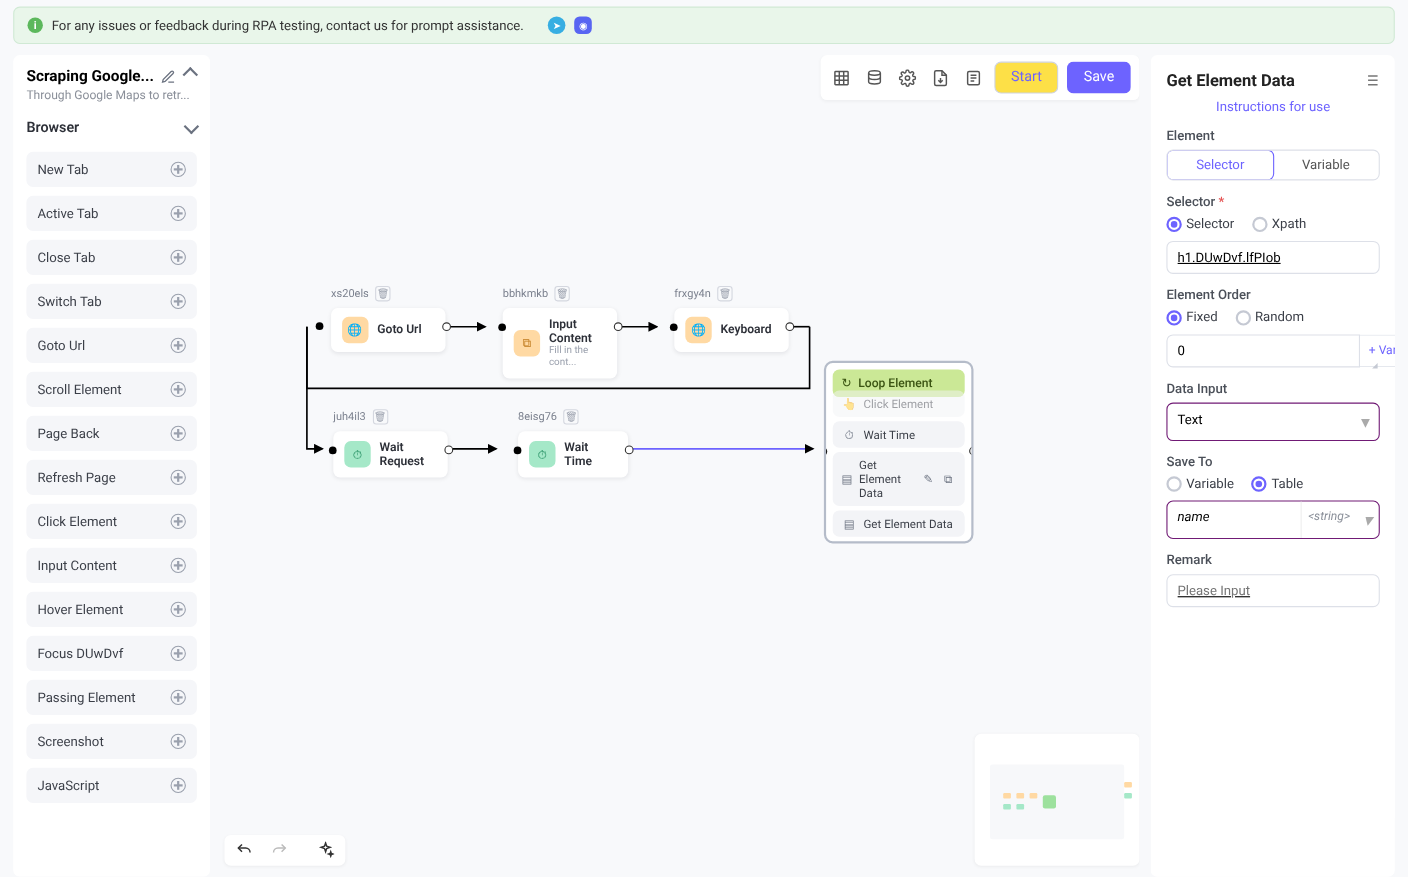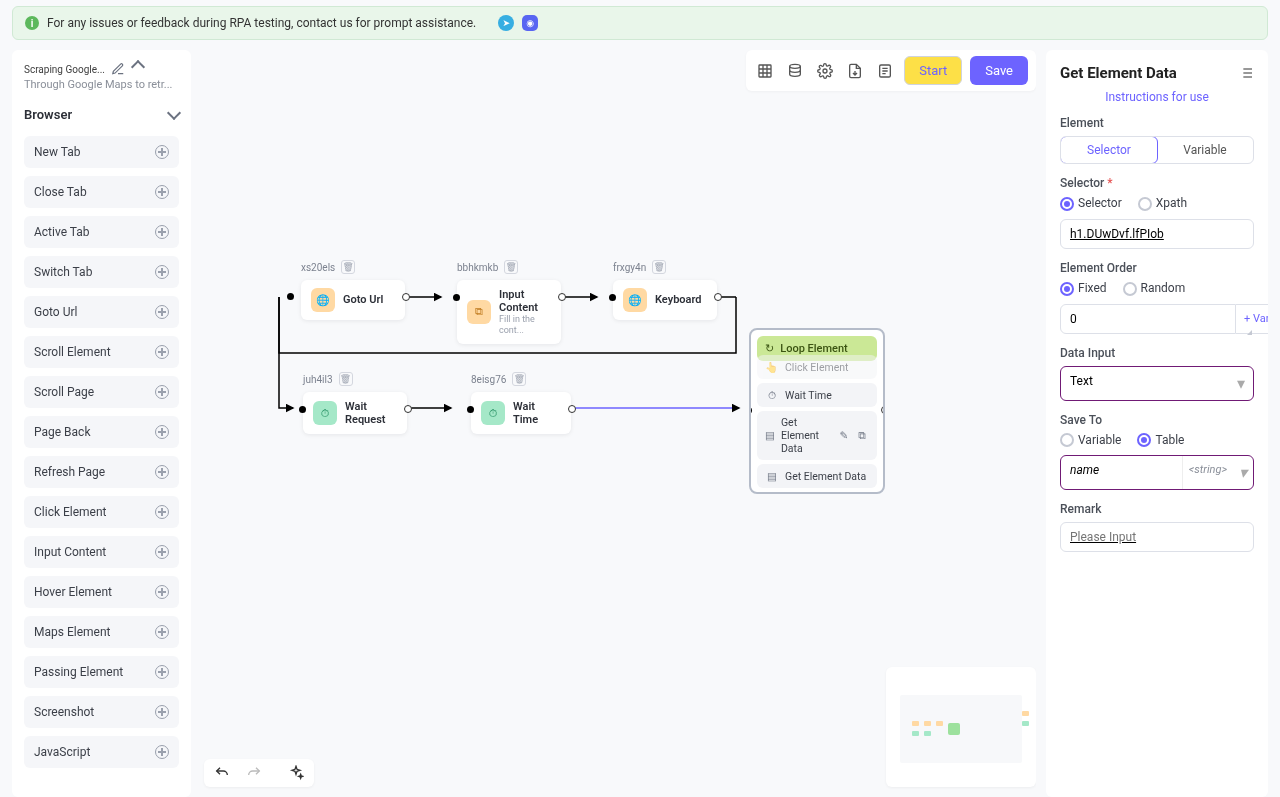--- a/index.html
+++ b/index.html
@@ -11,21 +11,21 @@
 .banner .tg{ width:16px;height:16px;border-radius:50%;background:#37aee2;color:#fff;display:flex;align-items:center;justify-content:center;font-size:9px;}
 .banner .dc{ width:16px;height:16px;border-radius:5px;background:#5865f2;color:#fff;display:flex;align-items:center;justify-content:center;font-size:9px;}
 
 
 .layout{ position:absolute; top:50px; left:12px; right:12px; bottom:0; display:flex; gap:10px;}
 
 
 .left{ width:179px; background:#fff; border-radius:6px; display:flex; flex-direction:column; overflow:hidden;}
 .left-head{ padding:12px 12px 6px 12px;}
 .left-title-row{ display:flex; align-items:center; gap:6px;}
-.left-title{ font-weight:400; font-size:10px; color:#404040; white-space:nowrap; overflow:hidden; text-overflow:ellipsis;}
+.left-title{ font-weight:700; font-size:14px; color:#000000; white-space:nowrap; overflow:hidden; text-overflow:ellipsis;}
 .left-sub{ font-size:11px; color:#8a8f99; white-space:nowrap; overflow:hidden; text-overflow:ellipsis; margin-top:2px;}
 .left-search{ margin:10px 12px 0 12px;}
 .left-search input{ width:100%; padding:8px 10px; border:1px solid #e2e4ea; border-radius:6px; font-size:12px; outline:none;}
 .cat-head{ padding:10px 12px 6px 12px; font-size:13px; font-weight:600; color:#2d3038; display:flex; justify-content:space-between; align-items:center;}
 .block-list{ overflow-y:auto; flex:1; padding:0 12px 12px 12px;}
 .block-item{ background:#f5f6f9; border-radius:6px; padding:9px 10px; margin-top:8px; font-size:12px; color:#3b3f48; display:flex; align-items:center; justify-content:space-between;}
 .plus-circle{ width:14px;height:14px;border:1.5px solid #9aa0ad;border-radius:50%;position:relative;}
 .plus-circle::before,.plus-circle::after{content:"";position:absolute;background:#9aa0ad;}
 .plus-circle::before{width:8px;height:1.5px;top:5.25px;left:2px;}
 .plus-circle::after{width:1.5px;height:8px;top:2px;left:5.25px;}
@@ -124,65 +124,61 @@
     <div class="cat-head">
       <span>Browser</span>
       <span class="chev"></span>
     </div>
     <div class="block-list" id="block-list">
         <div class="block-item">
           <span>New Tab</span>
           <span class="plus-circle"></span>
         </div>
         <div class="block-item">
+          <span>Active Tab</span>
+          <span class="plus-circle"></span>
+        </div>
+        <div class="block-item">
           <span>Close Tab</span>
           <span class="plus-circle"></span>
         </div>
         <div class="block-item">
-          <span>Active Tab</span>
-          <span class="plus-circle"></span>
-        </div>
-        <div class="block-item">
           <span>Switch Tab</span>
           <span class="plus-circle"></span>
         </div>
         <div class="block-item">
           <span>Goto Url</span>
           <span class="plus-circle"></span>
         </div>
         <div class="block-item">
           <span>Scroll Element</span>
           <span class="plus-circle"></span>
         </div>
         <div class="block-item">
-          <span>Scroll Page</span>
-          <span class="plus-circle"></span>
-        </div>
-        <div class="block-item">
           <span>Page Back</span>
           <span class="plus-circle"></span>
         </div>
         <div class="block-item">
           <span>Refresh Page</span>
           <span class="plus-circle"></span>
         </div>
         <div class="block-item">
           <span>Click Element</span>
           <span class="plus-circle"></span>
         </div>
         <div class="block-item">
           <span>Input Content</span>
           <span class="plus-circle"></span>
         </div>
         <div class="block-item">
           <span>Hover Element</span>
           <span class="plus-circle"></span>
         </div>
         <div class="block-item">
-          <span>Maps Element</span>
+          <span>Focus DUwDvf</span>
           <span class="plus-circle"></span>
         </div>
         <div class="block-item">
           <span>Passing Element</span>
           <span class="plus-circle"></span>
         </div>
         <div class="block-item">
           <span>Screenshot</span>
           <span class="plus-circle"></span>
         </div>

